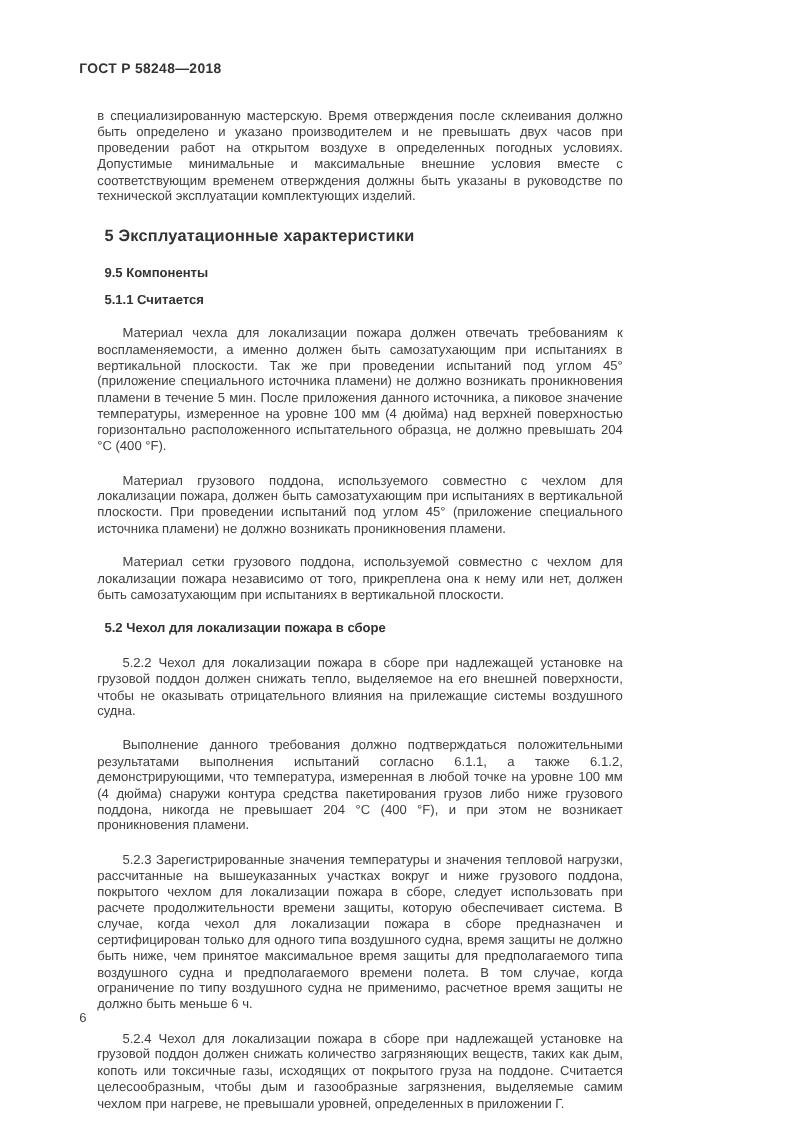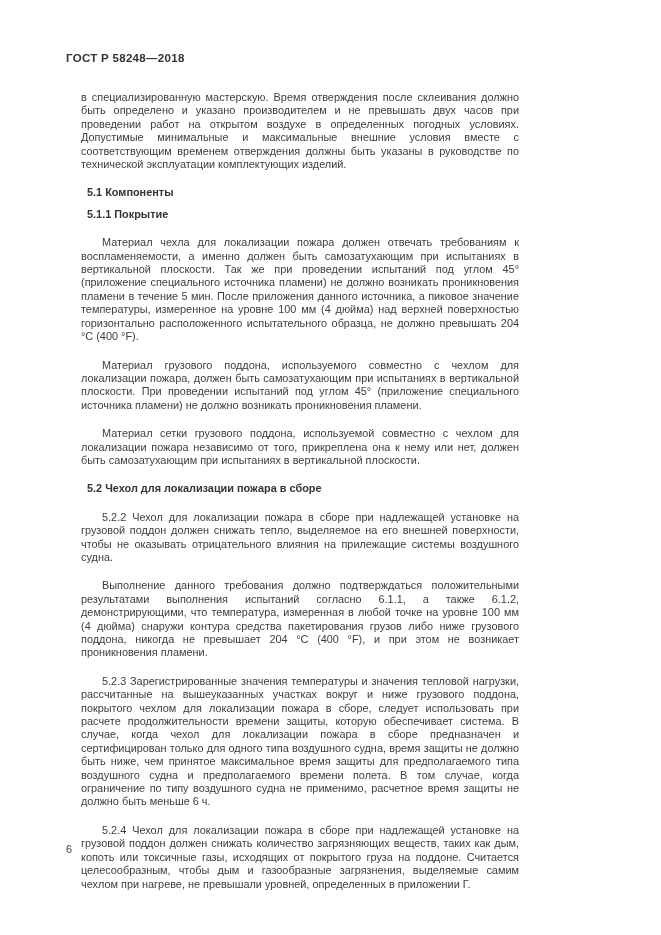--- a/index.html
+++ b/index.html
@@ -77,24 +77,25 @@
 <body>
 
 <div class="page">
 
   <div class="running-header">ГОСТ Р 58248—2018</div>
 
   <div class="doc-body">
 
     <p class="no-indent">в специализированную мастерскую. Время отверждения после склеивания должно быть определено и указано производителем и не превышать двух часов при проведении работ на открытом воздухе в определенных погодных условиях. Допустимые минимальные и максимальные внешние условия вместе с соответствующим временем отверждения должны быть указаны в руководстве по технической эксплуатации комплектующих изделий.</p>
 
+    <h1 class="sec-heading">5 Эксплуатационные характеристики</h1>
 
-    <h2 class="subsec-heading">5.1 Компоненты</h2>
+    <h2 class="subsec-heading">9.5 Компоненты</h2>
 
-    <h3 class="clause-heading">5.1.1 Покрытие</h3>
+    <h3 class="clause-heading">5.1.1 Считается</h3>
     <p>Материал чехла для локализации пожара должен отвечать требованиям к воспламеняемости, а именно должен быть самозатухающим при испытаниях в вертикальной плоскости. Так же при проведении испытаний под углом 45° (приложение специального источника пламени) не должно возникать проникновения пламени в течение 5 мин. После приложения данного источника, а пиковое значение температуры, измеренное на уровне 100 мм (4 дюйма) над верхней поверхностью горизонтально расположенного испытательного образца, не должно превышать 204 °C (400 °F).</p>
 
     <p>Материал грузового поддона, используемого совместно с чехлом для локализации пожара, должен быть самозатухающим при испытаниях в вертикальной плоскости. При проведении испытаний под углом 45° (приложение специального источника пламени) не должно возникать проникновения пламени.</p>
 
     <p>Материал сетки грузового поддона, используемой совместно с чехлом для локализации пожара независимо от того, прикреплена она к нему или нет, должен быть самозатухающим при испытаниях в вертикальной плоскости.</p>
 
     <h2 class="subsec-heading">5.2 Чехол для локализации пожара в сборе</h2>
 
     <p>5.2.2 Чехол для локализации пожара в сборе при надлежащей установке на грузовой поддон должен снижать тепло, выделяемое на его внешней поверхности, чтобы не оказывать отрицательного влияния на прилежащие системы воздушного судна.</p>
     <p>Выполнение данного требования должно подтверждаться положительными результатами выполнения испытаний согласно 6.1.1, а также 6.1.2, демонстрирующими, что температура, измеренная в любой точке на уровне 100 мм (4 дюйма) снаружи контура средства пакетирования грузов либо ниже грузового поддона, никогда не превышает 204 °C (400 °F), и при этом не возникает проникновения пламени.</p>

